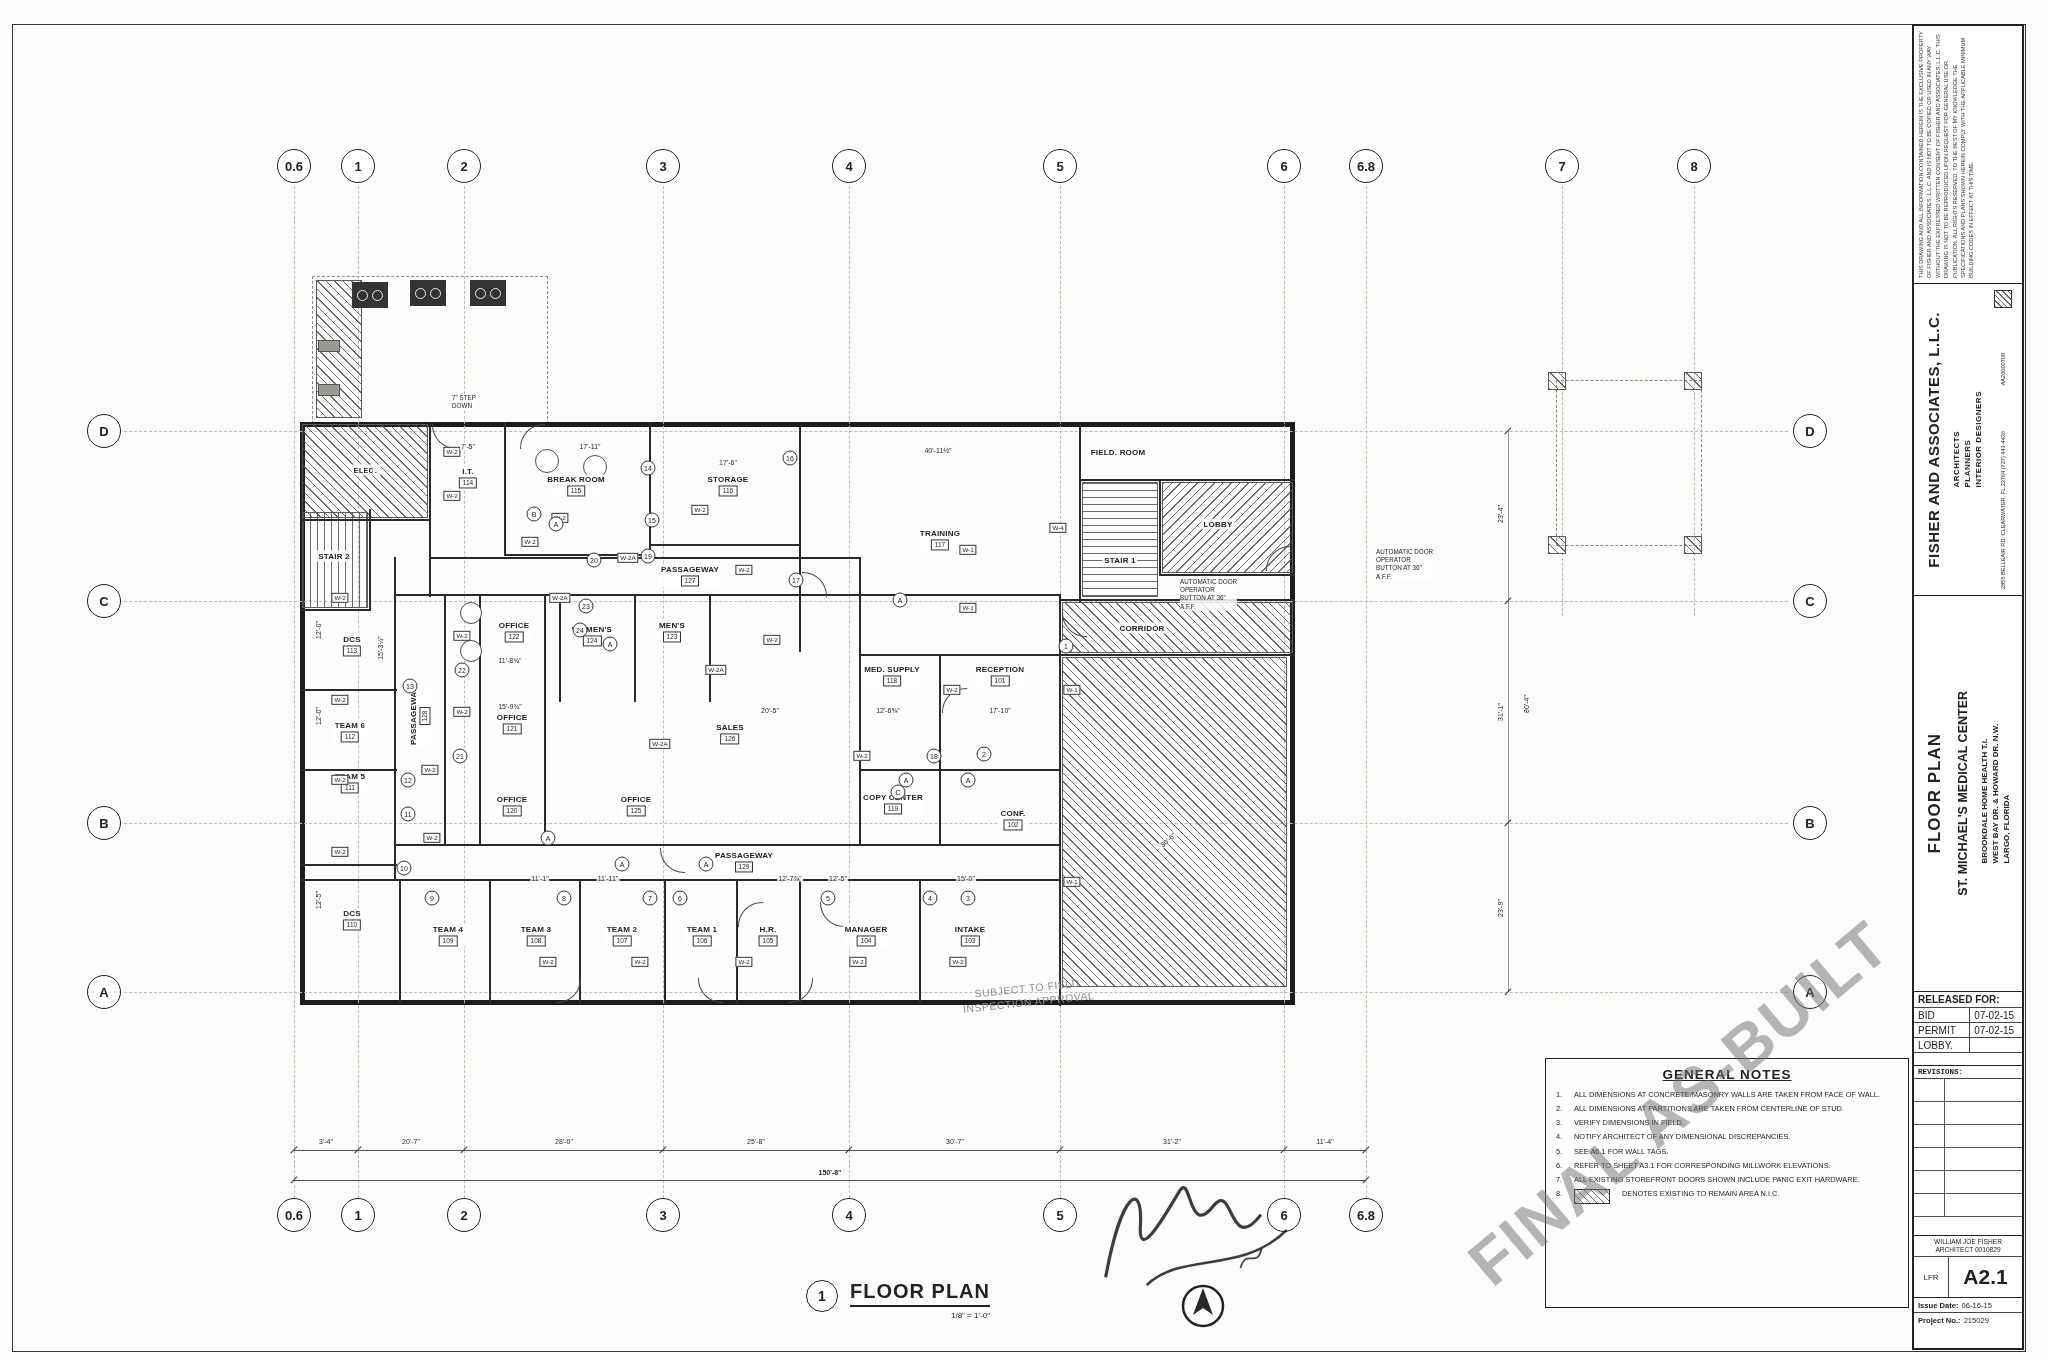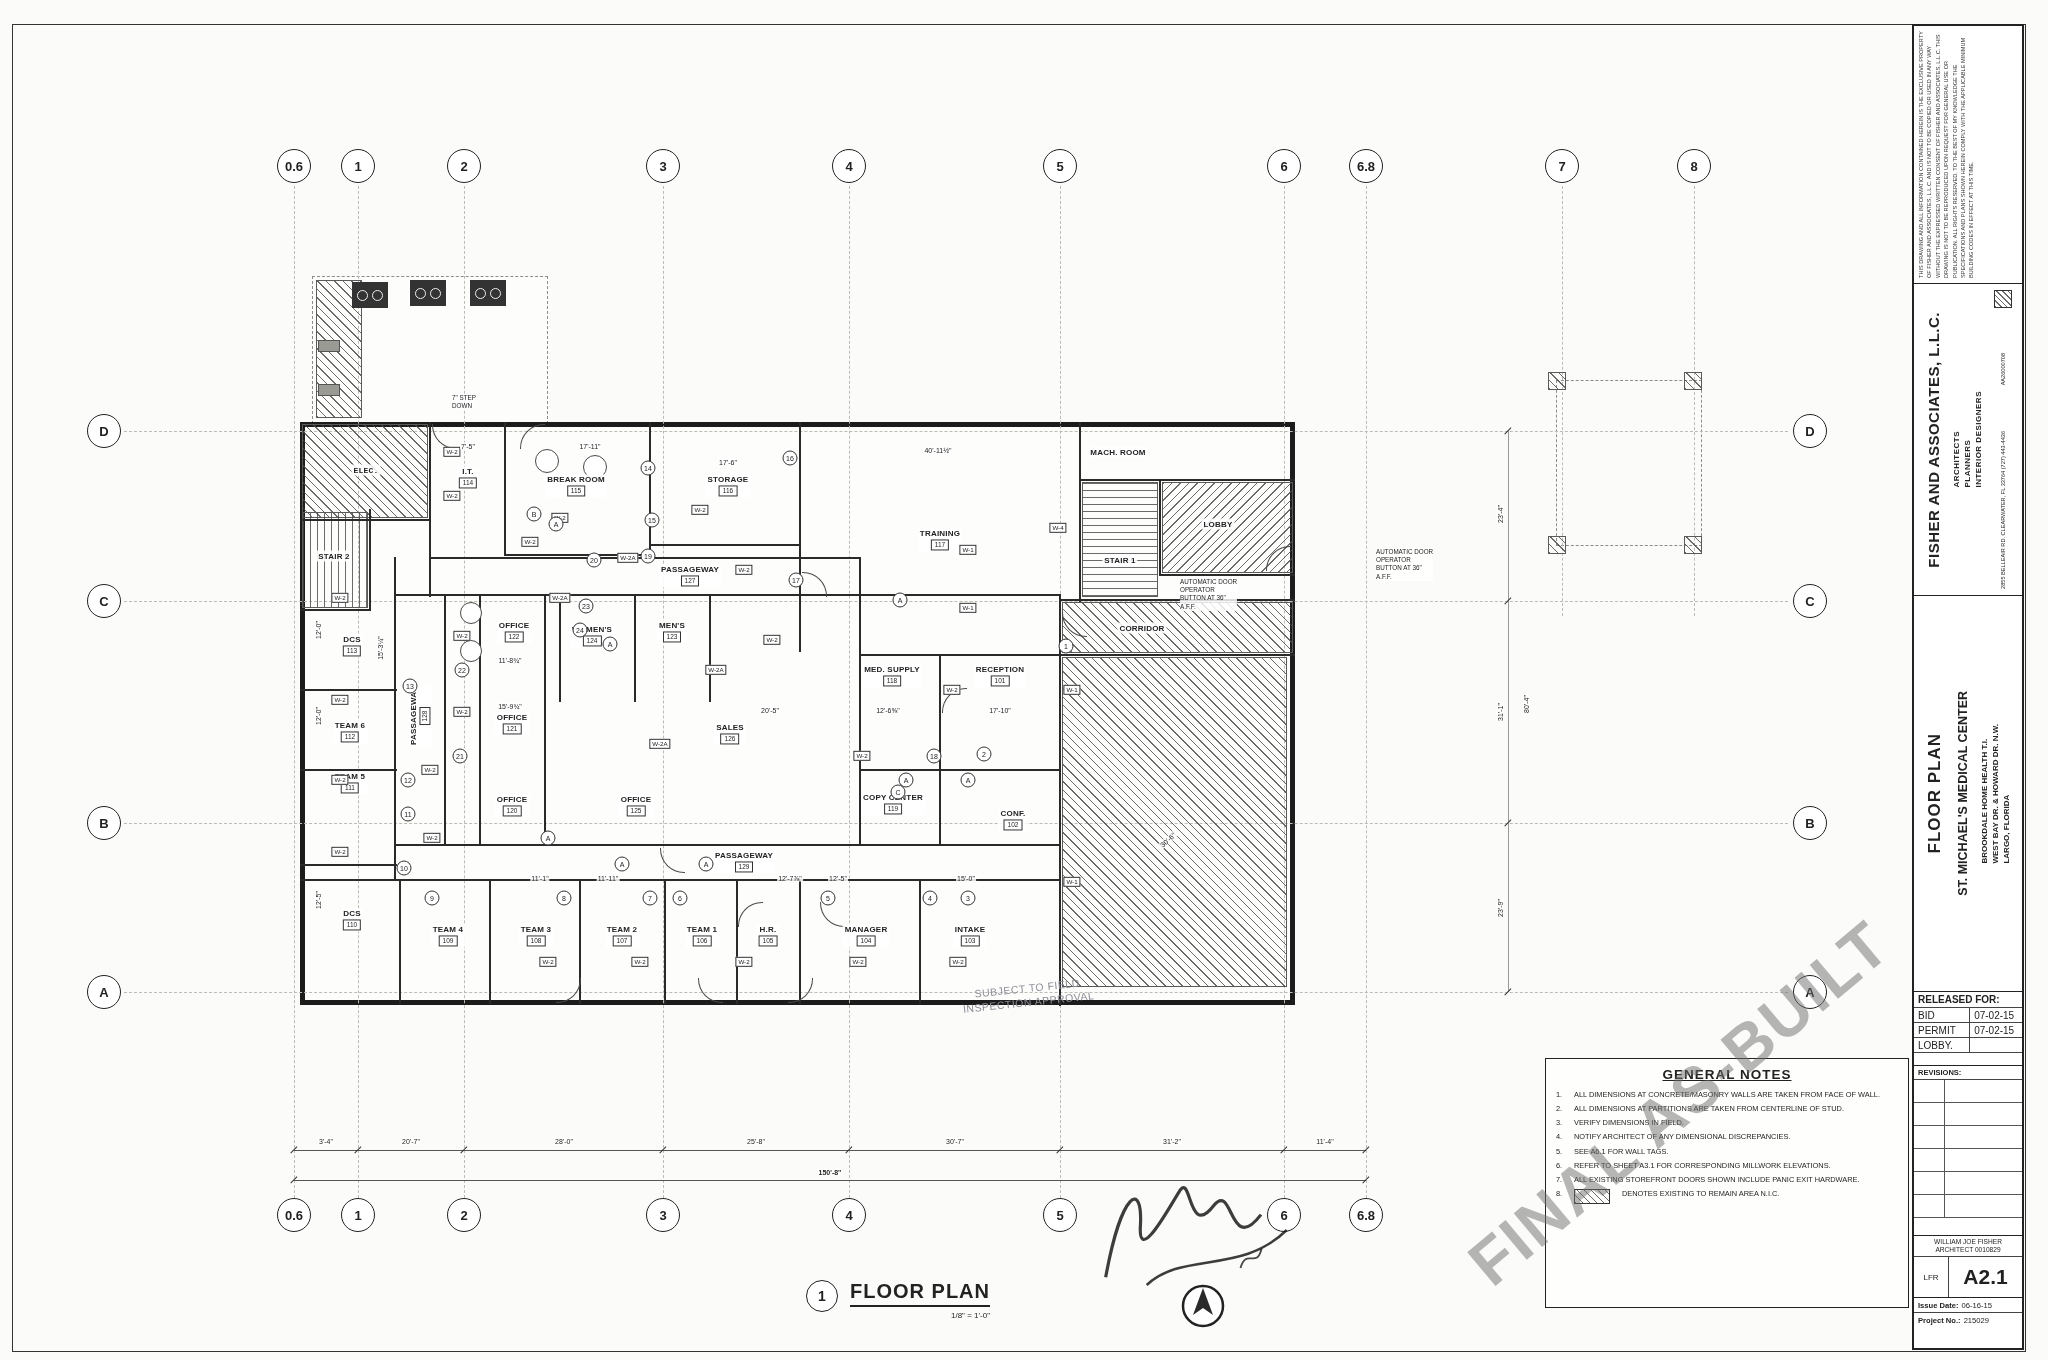--- a/index.html
+++ b/index.html
@@ -65,21 +65,21 @@
   #tb-proj .t1{font-size:17px;font-weight:bold;letter-spacing:1px;}
   #tb-proj .t2{font-size:12.5px;font-weight:bold;}
   #tb-proj .small{display:flex;gap:2px;}
   #tb-proj .small .vtext{font-size:8px;font-weight:bold;}
   #tb-rel{height:74px;font-size:10px;}
   #tb-rel .rhead{border-bottom:1px solid #444;padding:2px 4px;font-weight:bold;}
   .relrow{display:flex;border-bottom:1px solid #444;}
   .relrow span{padding:1.5px 4px;}
   .relrow .c1{width:52%;border-right:1px solid #444;box-sizing:border-box;}
   #tb-rev{height:170px;font-size:7.5px;}
-  #tb-rev .rhead{padding:2px 4px;font-weight:bold;border-bottom:1px solid #444;}
+  #tb-rev .rhead{padding:2px 4px;font-weight:bold;border-bottom:1px solid #444;font-family:Liberation Mono, monospace;}
   .revrow{display:flex;height:22px;border-bottom:1px solid #555;}
   .revrow b{width:28%;border-right:1px solid #555;}
   #tb-arch{height:62px;display:flex;flex-direction:column;}
   #tb-arch .an{font-size:6.6px;text-align:center;line-height:1.25;padding-top:2px;}
   #tb-arch .row2{flex:1;display:flex;border-top:1px solid #444;margin-top:2px;}
   #tb-arch .lfr{width:34px;border-right:1px solid #444;display:flex;align-items:center;justify-content:center;font-size:8px;}
   #tb-arch .shno{flex:1;display:flex;align-items:center;justify-content:center;font-size:21px;font-weight:bold;}
   #tb-foot{border-bottom:none;font-size:7.6px;}
   #tb-foot .frow{display:flex;gap:3px;padding:2.5px 4px;border-bottom:1px solid #444;}
   #tb-foot .frow:last-child{border-bottom:none;}
@@ -237,21 +237,21 @@
       </div>
       <div class="room" style="left: 728px; top: 486px;">
         <span class="nm">STORAGE</span>
         <span class="rtag">116</span>
       </div>
       <div class="room" style="left: 940px; top: 540px;">
         <span class="nm">TRAINING</span>
         <span class="rtag">117</span>
       </div>
       <div class="room" style="left: 1118px; top: 452px;">
-        <span class="nm">MACH. ROOM</span>
+        <span class="nm">FIELD. ROOM</span>
       </div>
       <div class="room" style="left: 1218px; top: 524px;">
         <span class="nm">LOBBY</span>
       </div>
       <div class="room" style="left: 1120px; top: 560px;">
         <span class="nm">STAIR 1</span>
       </div>
       <div class="room" style="left: 1142px; top: 628px;">
         <span class="nm">CORRIDOR</span>
       </div>

